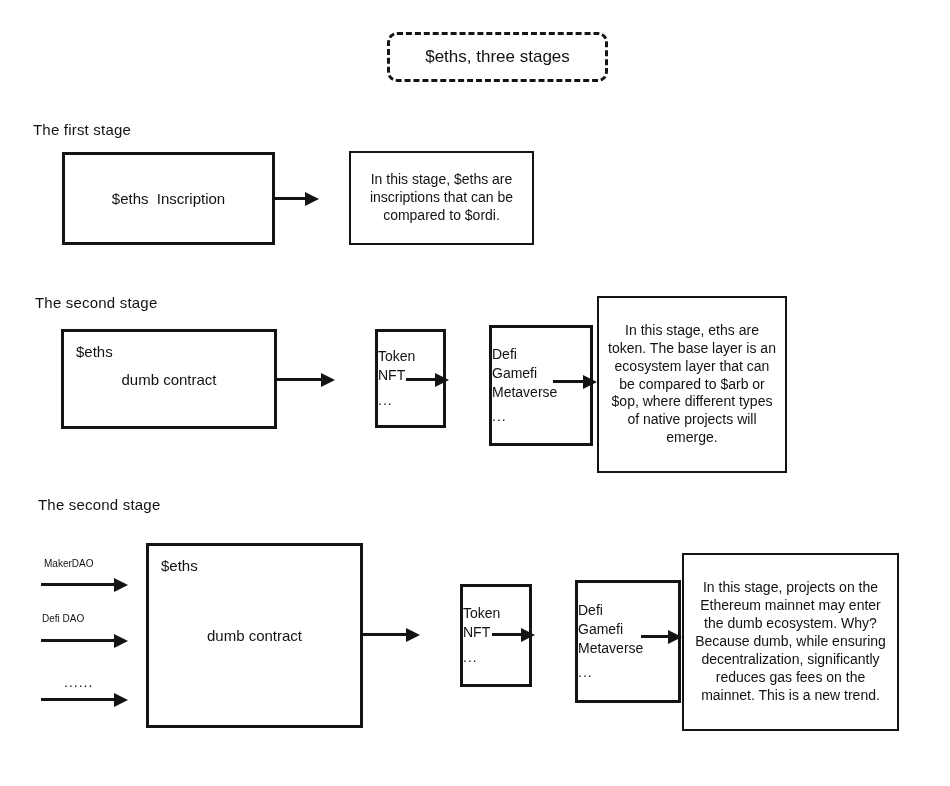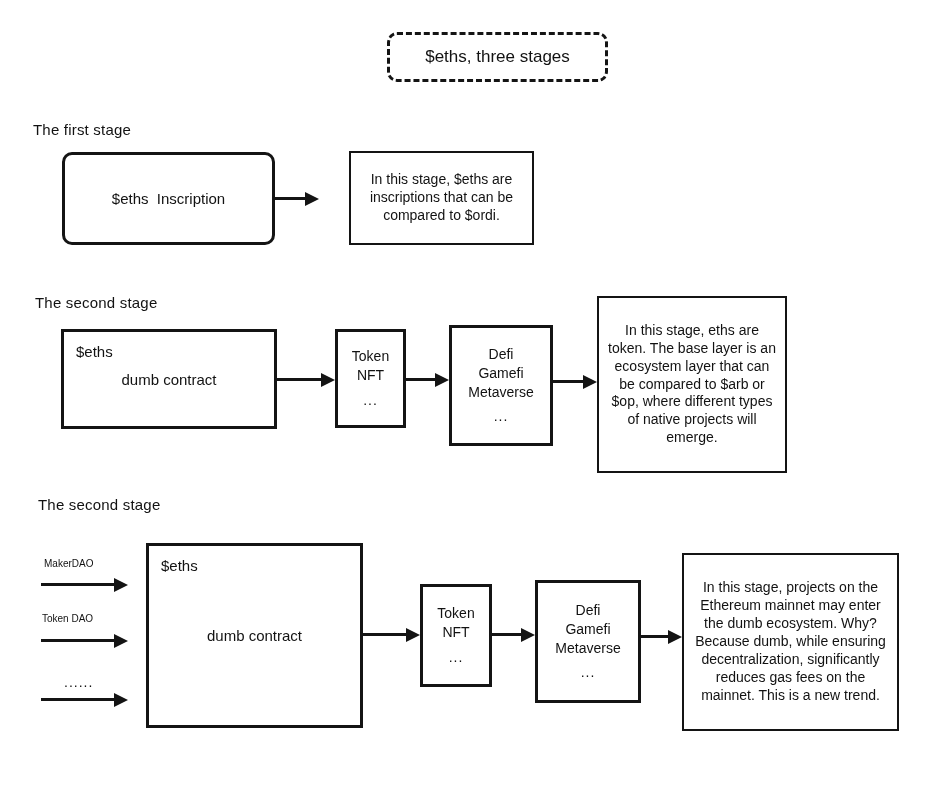--- a/index.html
+++ b/index.html
@@ -42,25 +42,26 @@
     inset: 0;
     display: flex;
     align-items: center;
     justify-content: center;
     font-size: 15px;
     white-space: pre;
   }
   .mid-box {
     display: flex;
     flex-direction: column;
-    align-items: center;
+    align-items: flex-start;
     justify-content: center;
     text-align: center;
     font-size: 14px;
     line-height: 1.35;
+    margin-left: 40px;
   }
   .mid-box .dots { margin-top: 6px; letter-spacing: 1px; }
   .desc-box {
     border-width: 2px;
     display: flex;
     align-items: center;
     justify-content: center;
     text-align: center;
     font-size: 14px;
     line-height: 1.28;
@@ -97,21 +98,21 @@
 <body>
 
 <div class="canvas">
 
   <div class="box title-box" style="left:387px; top:32px; width:221px; height:50px;">
     <span>$eths, three stages</span>
   </div>
 
   <div class="stage-label" style="left:33px; top:121px;">The first stage</div>
 
-  <div class="box main-box" style="left:62px; top:152px; width:213px; height:93px;border-radius:10px;">
+  <div class="box main-box" style="left:62px; top:152px; width:213px; height:93px;">
     <span class="center-text">$eths  Inscription</span>
   </div>
 
   <div class="arrow" style="left:275px; top:197px; width:30px;"></div>
 
   <div class="box desc-box" style="left:349px; top:151px; width:185px; height:94px;">
     <span>In this stage, $eths are
 inscriptions that can be
 compared to $ordi.</span>
   </div>
@@ -150,21 +151,21 @@
 $op, where different types
 of native projects will
 emerge.</span>
   </div>
 
   <div class="stage-label" style="left:38px; top:496px;">The second stage</div>
 
   <div class="input-label" style="left:44px; top:558px;">MakerDAO</div>
   <div class="arrow" style="left:41px; top:583px; width:73px;"></div>
 
-  <div class="input-label" style="left:42px; top:613px;">Token DAO</div>
+  <div class="input-label" style="left:42px; top:613px;">Defi DAO</div>
   <div class="arrow" style="left:41px; top:639px; width:73px;"></div>
 
   <div class="input-dots" style="left:64px; top:674px;">......</div>
   <div class="arrow" style="left:41px; top:698px; width:73px;"></div>
 
   <div class="box main-box" style="left:146px; top:543px; width:217px; height:185px;">
     <span class="corner-label">$eths</span>
     <span class="center-text">dumb contract</span>
   </div>
 

